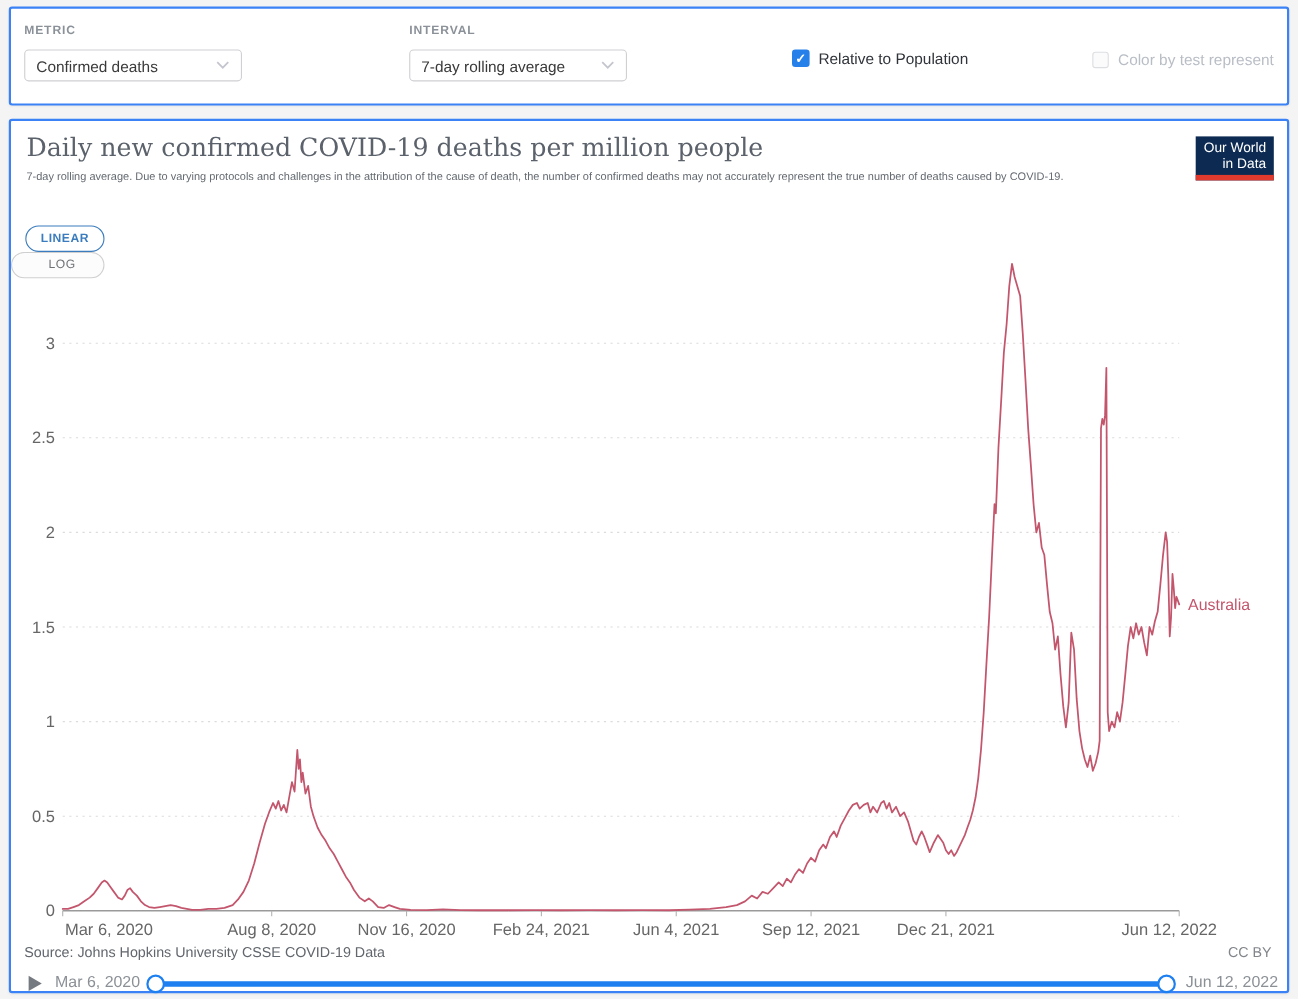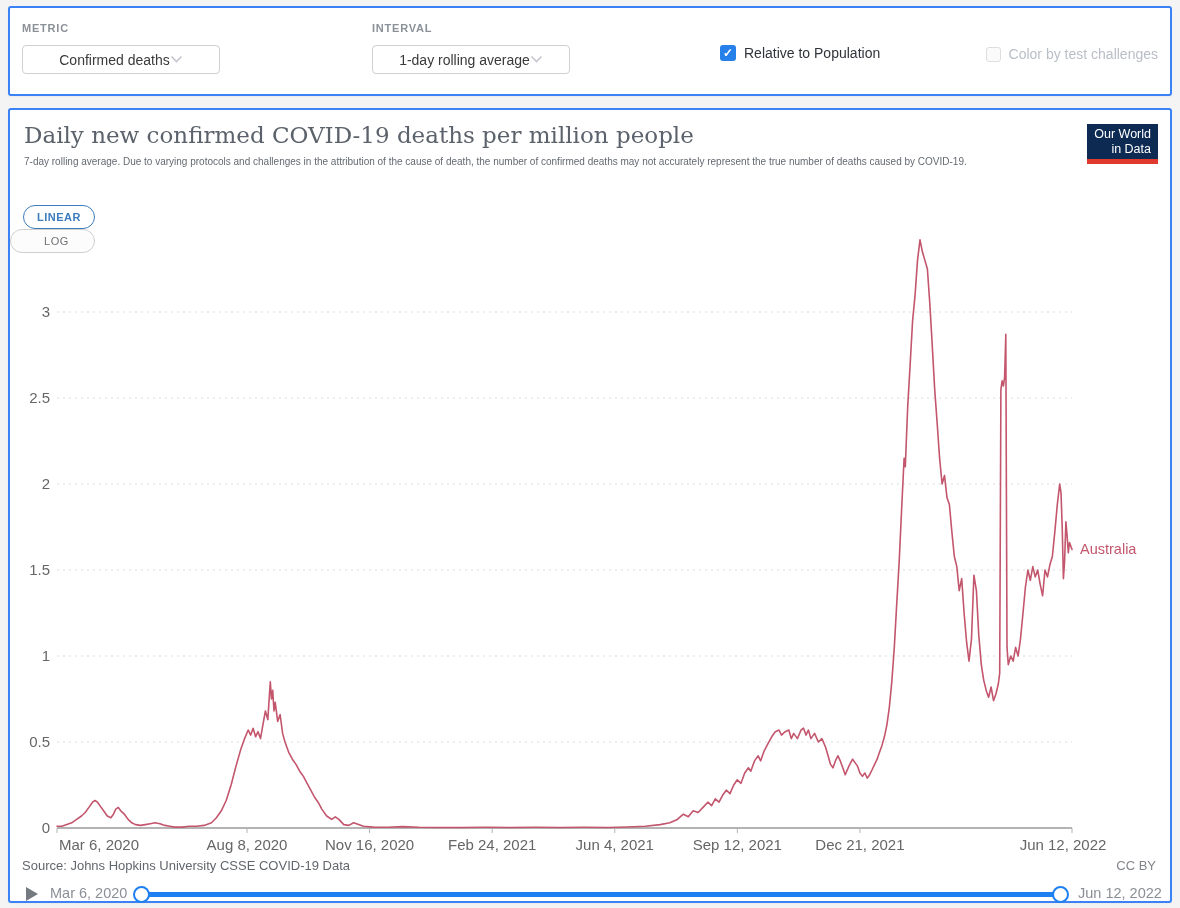--- a/index.html
+++ b/index.html
@@ -2,21 +2,21 @@
 <html style="--toggle-blue: #3a7cbe; --slider-blue: #1e80f0; --checkbox-blue: #2680ea; --logo-bg: #0c2a52; --logo-red: #e0392e;"><head>
 <meta charset="utf-8">
 <style>
   * { box-sizing: border-box; margin: 0; padding: 0; }
   html,body { width:1180px; height:908px; background:#f4f4f4; font-family:"Liberation Sans", sans-serif; overflow:hidden; }
   .card { position:absolute; left:8px; width:1164px; background:#fff; border:2px solid #3b82f6; border-radius:3px; box-shadow:0 1px 2px rgba(0,0,0,0.04); }
   #topbar { top:6px; height:90px; }
   #chartcard { top:108px; height:795px; }
 
   .ctl-label { position:absolute; font-size:11px; letter-spacing:0.8px; color:#8b9199; font-weight:bold; }
-  .select { position:absolute; height:29px; border:1px solid #cfcfd4; border-radius:4px; background:#fff; display:flex; align-items:center; justify-content:center; padding:0 10px; font-size:14px; color:#3a3a3a; cursor:pointer; }
+  .select { position:absolute; height:29px; border:1px solid #cfcfd4; border-radius:4px; background:#fff; display:flex; align-items:center; justify-content:space-between; padding:0 10px; font-size:14px; color:#3a3a3a; cursor:pointer; }
   .chk-row { position:absolute; display:flex; align-items:center; gap:8px; font-size:14px; }
   .chk-on { width:16px; height:16px; border-radius:3px; background:var(--checkbox-blue); color:#fff; font-size:12px; line-height:16px; text-align:center; font-weight:bold; }
   .chk-off { width:15px; height:15px; border-radius:3px; background:#fbfbfb; border:1px solid #dcdee2; }
   .muted { color:#b9bec6; }
   .dark-label { color:#30343a; }
 
   #title { position:absolute; left:14px; top:12px; font-family:"DejaVu Serif","Liberation Serif",serif; font-size:23px; font-weight:normal; color:#5b626b; }
   #subtitle { position:absolute; left:14px; top:45px; width:1045px; font-size:10px; line-height:1.35; color:#646a71; }
   #logo { position:absolute; right:12px; top:14px; background:var(--logo-bg); color:#fff; text-align:right; font-size:12.5px; line-height:15px; padding:3px 7px 2px 7px; border-bottom:5px solid var(--logo-red); }
 
@@ -46,34 +46,34 @@
   <div class="ctl-label" style="left:12px; top:14px;">METRIC</div>
   <div class="select" style="left:12px; top:37px; width:198px;">
     <span>Confirmed deaths</span>
     <svg width="13" height="9">
         <polyline points="1.5,1.5 6.5,6.5 11.5,1.5" stroke="#c5c5cf" stroke-width="1.6" fill="none"></polyline>
       </svg>
   </div>
 
   <div class="ctl-label" style="left:362px; top:14px;">INTERVAL</div>
   <div class="select" style="left:362px; top:37px; width:198px;">
-    <span>1-day rolling average</span>
+    <span>7-day rolling average</span>
     <svg width="13" height="9">
         <polyline points="1.5,1.5 6.5,6.5 11.5,1.5" stroke="#c5c5cf" stroke-width="1.6" fill="none"></polyline>
       </svg>
   </div>
 
   <div class="chk-row" style="left:710px; top:37px;">
     <div class="chk-on">✓</div>
     <span class="dark-label">Relative to Population</span>
   </div>
 
   <div class="chk-row" style="right:12px; top:38px;">
     <div class="chk-off"></div>
-    <span class="muted">Color by test challenges</span>
+    <span class="muted">Color by test represent</span>
   </div>
 </div>
 
 <div class="card" id="chartcard">
   <h1 id="title">Daily new confirmed COVID-19 deaths per million people</h1>
   <p id="subtitle">7-day rolling average. Due to varying protocols and challenges in the attribution of the cause of death, the number of confirmed deaths may not accurately represent the true number of deaths caused by COVID-19.</p>
 
   <div id="logo">
     <div>Our World</div>
     <div>in Data</div>

